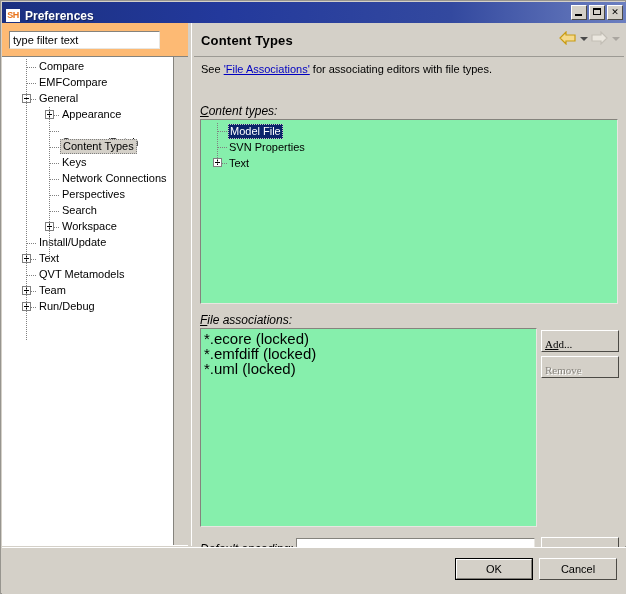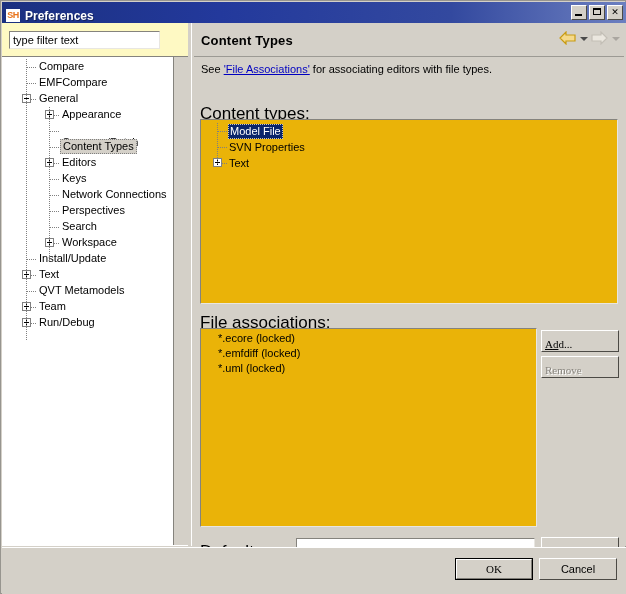--- a/index.html
+++ b/index.html
@@ -98,21 +98,21 @@
     border: 1px solid #000000;
     border-top-width: 2px;
     box-sizing: border-box;
   }
 
   
   #left-panel {
     position: absolute;
     left: 1px; top: 22px;
     width: 186px; height: 523px;
-    background: #fef9c3;
+    background: #fdba74;
   }
   #filter-box {
     position: absolute;
     left: 7px; top: 8px;
     width: 151px; height: 18px;
     background: #ffffff;
     border-top: 1px solid #85837d;
     border-left: 1px solid #85837d;
     border-right: 1px solid #e8e6e1;
     border-bottom: 1px solid #e8e6e1;
@@ -258,28 +258,29 @@
     left: 9px; top: 40px;
     font-size: 11px;
     white-space: nowrap;
   }
   #hint-line a {
     color: #0000c0;
     text-decoration: underline;
   }
   .field-label {
     position: absolute;
-    font-size: 17px;
+    font-size: 12px;
     white-space: nowrap;
+    font-style: italic;
   }
   .mn { text-decoration: underline; }
 
   .listbox {
     position: absolute;
-    background: #eab308;
+    background: #86efac;
     border-top: 1px solid #85837d;
     border-left: 1px solid #85837d;
     border-right: 1px solid #e8e6e1;
     border-bottom: 1px solid #e8e6e1;
     box-sizing: border-box;
     overflow: hidden;
   }
   #ct-list { left: 8px; top: 96px; width: 418px; height: 185px; }
   #fa-list { left: 8px; top: 305px; width: 337px; height: 199px; }
 
@@ -303,22 +304,21 @@
   .ct-row.sel .lbl {
     background: #0a246a;
     color: #ffffff;
     border: 1px dotted #c9c7c2;
     line-height: 13px;
   }
 
   #fa-items {
     position: absolute;
     left: 3px; top: 2px;
-    font-size: 11px;
-    margin-left: 14px;
+    font-size: 15px;
   }
   .fa-item {
     height: 15px;
     line-height: 15px;
     white-space: nowrap;
   }
 
   .btn {
     position: absolute;
     background: #d4d0c8;
@@ -384,21 +384,20 @@
   }
   #ok-inner {
     position: absolute;
     left: 0; top: 0; right: 0; bottom: 0;
     border-top: 1px solid #ffffff;
     border-left: 1px solid #ffffff;
     border-right: 1px solid #7f7d77;
     border-bottom: 1px solid #7f7d77;
     box-sizing: border-box;
     line-height: 18px;
-    font-family: Liberation Serif, serif;
   }
   #cancel-btn {
     position: absolute;
     left: 537px; top: 10px;
     width: 78px; height: 22px;
     background: #d4d0c8;
     border-top: 1px solid #ffffff;
     border-left: 1px solid #ffffff;
     border-right: 1px solid #4c4a45;
     border-bottom: 1px solid #4c4a45;
@@ -434,21 +433,20 @@
     <div id="filter-box" title="type filter text">type filter text</div>
 
     <div id="tree-scroll-wrap">
       <div id="tree">
           <div class="tree-row"><div class="hline" style="left: 25px; top: 8px; width: 9px;"></div><span class="lbl" style="margin-left: 35px;">Compare</span></div>
           <div class="tree-row"><div class="hline" style="left: 25px; top: 8px; width: 9px;"></div><span class="lbl" style="margin-left: 35px;">EMFCompare</span></div>
           <div class="tree-row"><div class="hline" style="left: 25px; top: 8px; width: 9px;"></div><div class="expander" style="left: 20px; top: 3px;"></div><span class="lbl" style="margin-left: 35px;">General</span></div>
           <div class="tree-row"><div class="hline" style="left: 48px; top: 8px; width: 9px;"></div><div class="expander plus" style="left: 43px; top: 3px;"></div><span class="lbl" style="margin-left: 58px;">Appearance</span></div>
           <div class="tree-row"><div class="hline" style="left: 48px; top: 8px; width: 9px;"></div><span class="lbl" style="margin-left: 58px; margin-top: 12px;">Compare/Patch</span></div>
           <div class="tree-row sel"><div class="hline" style="left: 48px; top: 8px; width: 9px;"></div><span class="lbl" style="margin-left: 58px;">Content Types</span></div>
-          <div class="tree-row"><div class="hline" style="left: 48px; top: 8px; width: 9px;"></div><div class="expander plus" style="left: 43px; top: 3px;"></div><span class="lbl" style="margin-left: 58px;">Editors</span></div>
           <div class="tree-row"><div class="hline" style="left: 48px; top: 8px; width: 9px;"></div><span class="lbl" style="margin-left: 58px;">Keys</span></div>
           <div class="tree-row"><div class="hline" style="left: 48px; top: 8px; width: 9px;"></div><span class="lbl" style="margin-left: 58px;">Network Connections</span></div>
           <div class="tree-row"><div class="hline" style="left: 48px; top: 8px; width: 9px;"></div><span class="lbl" style="margin-left: 58px;">Perspectives</span></div>
           <div class="tree-row"><div class="hline" style="left: 48px; top: 8px; width: 9px;"></div><span class="lbl" style="margin-left: 58px;">Search</span></div>
           <div class="tree-row"><div class="hline" style="left: 48px; top: 8px; width: 9px;"></div><div class="expander plus" style="left: 43px; top: 3px;"></div><span class="lbl" style="margin-left: 58px;">Workspace</span></div>
           <div class="tree-row"><div class="hline" style="left: 25px; top: 8px; width: 9px;"></div><span class="lbl" style="margin-left: 35px;">Install/Update</span></div>
           <div class="tree-row"><div class="hline" style="left: 25px; top: 8px; width: 9px;"></div><div class="expander plus" style="left: 20px; top: 3px;"></div><span class="lbl" style="margin-left: 35px;">Text</span></div>
           <div class="tree-row"><div class="hline" style="left: 25px; top: 8px; width: 9px;"></div><span class="lbl" style="margin-left: 35px;">QVT Metamodels</span></div>
           <div class="tree-row"><div class="hline" style="left: 25px; top: 8px; width: 9px;"></div><div class="expander plus" style="left: 20px; top: 3px;"></div><span class="lbl" style="margin-left: 35px;">Team</span></div>
           <div class="tree-row"><div class="hline" style="left: 25px; top: 8px; width: 9px;"></div><div class="expander plus" style="left: 20px; top: 3px;"></div><span class="lbl" style="margin-left: 35px;">Run/Debug</span></div>

